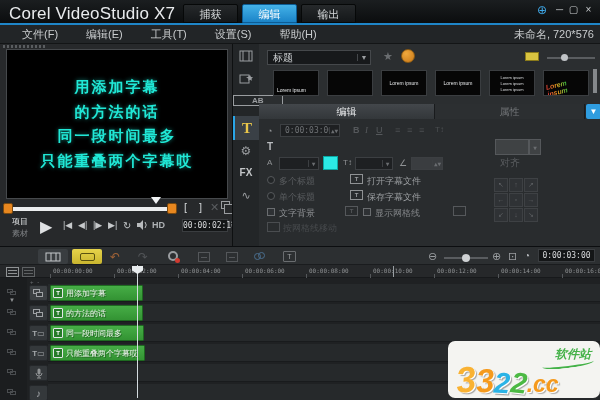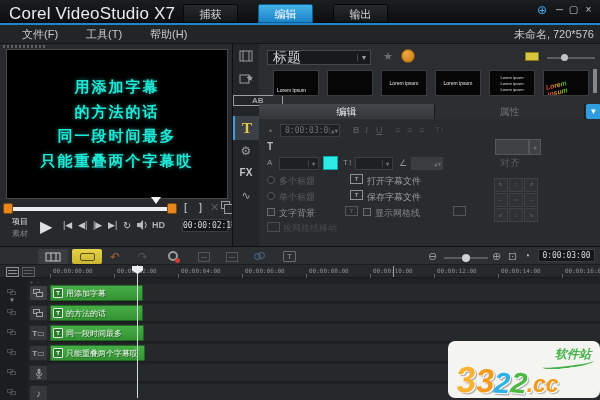--- a/index.html
+++ b/index.html
@@ -5,21 +5,21 @@
   * { margin:0; padding:0; box-sizing:border-box; }
   html,body { width:600px; height:400px; overflow:hidden; background:#101213;
     font-family:"Liberation Sans","DejaVu Sans",sans-serif; }
   #app { position:relative; width:600px; height:400px; background:#1f2224; overflow:hidden; }
   .abs { position:absolute; }
 
   
   .titlebar { position:absolute; left:0; top:0; width:600px; height:23px;
     background:linear-gradient(#1b1e20,#0b0d0e); }
   .app-title { position:absolute; left:9px; top:4px; font-size:17px; color:#e9ebed; letter-spacing:.2px; }
-  .tb-tabs { position:absolute; left:183px; top:4px; display:flex; gap:20px; }
+  .tb-tabs { position:absolute; left:183px; top:4px; display:flex; gap:4px; }
   .tb-tab { width:55px; height:19px; line-height:19px; text-align:center; font-size:11px;
     color:#d6d9db; background:linear-gradient(#26292b,#141719); border:1px solid #060808;
     border-radius:2px 2px 0 0; cursor:default; }
   .tb-tab.active { background:linear-gradient(#44b2e8,#1b84c8); color:#fff; border-color:#0d5c94; }
   .globe { position:absolute; left:537px; top:3px; font-size:12px; color:#3fa8e8; }
   .win-btn { position:absolute; top:4px; font-size:10px; color:#c8cbcd; width:13px; text-align:center; }
   .accent-line { position:absolute; left:0; top:23px; width:600px; height:2px; background:#1f86c8; }
 
   
   .menubar { position:absolute; left:0; top:25px; width:600px; height:19px; background:#222527;
@@ -56,21 +56,21 @@
   
   .right-panel { position:absolute; left:232px; top:44px; width:368px; height:202px; background:#2b2e30;
     border-left:1px solid #0e1011; }
   .vstrip { position:absolute; left:0; top:0; width:26px; height:202px; background:#232628; }
   .vs-ic { position:absolute; left:0; width:26px; text-align:center; color:#9a9da0; }
   .vs-selected { position:absolute; left:0; top:72px; width:26px; height:24px; background:#3a4046;
     border-left:2px solid #2aa6e8; }
   .vs-title-t { width:100%; text-align:center; color:#e9c64a; font-size:15px; font-weight:bold;
     font-family:"Liberation Serif",serif; line-height:24px; }
   .combo { background:#17191b; border:1px solid #45484b; position:absolute; display:flex; align-items:center; }
-  .combo .val { flex:1; padding-left:5px; font-size:14px; color:#cfd2d4; white-space:nowrap; overflow:hidden; }
+  .combo .val { flex:1; padding-left:5px; font-size:10px; color:#cfd2d4; white-space:nowrap; overflow:hidden; }
   .combo .arr { width:13px; text-align:center; border-left:1px solid #45484b; color:#9a9da0; font-size:7px; }
   .thumb { position:absolute; top:26px; width:46px; height:26px; background:#060606; border:1px solid #3a3d40; overflow:hidden; }
   .th-bl { position:absolute; left:3px; bottom:2px; font-size:5px; color:#e8eaec; }
   .th-c { position:absolute; left:0; top:9px; width:100%; text-align:center; font-size:5px; color:#e4e6e8; }
   .th-credits { position:absolute; left:0; top:4px; width:100%; text-align:center; font-size:4px;
     line-height:6px; color:#dcdee0; }
   .th-rainbow { position:absolute; left:2px; top:8px; font-size:7px; font-weight:bold; font-style:italic;
     transform:rotate(-14deg); color:#f0a020;
     background:linear-gradient(90deg,#e83a3a,#f0a020,#38c040,#2898e8,#c040c0);
     -webkit-background-clip:text; background-clip:text; -webkit-text-fill-color:transparent; }
@@ -170,21 +170,23 @@
     <div class="globe">⊕</div>
     <div class="win-btn" style="left:553px">─</div>
     <div class="win-btn" style="left:567px">▢</div>
     <div class="win-btn" style="left:582px">×</div>
   </div>
   <div class="accent-line"></div>
 
   <div class="menubar">
     <div id="menu-items">
         <div class="menu-item">文件(F)</div>
+        <div class="menu-item">编辑(E)</div>
         <div class="menu-item">工具(T)</div>
+        <div class="menu-item">设置(S)</div>
         <div class="menu-item">帮助(H)</div>
       </div>
     <div class="project-info">未命名, 720*576</div>
   </div>
 
   <div class="preview-panel">
     <div class="drag-dots"></div>
     <div class="video" id="video">
         <div class="sub-line" style="color: rgb(32, 232, 214);">用添加字幕</div>
         <div class="sub-line" style="color: rgb(32, 232, 214);">的方法的话</div>

